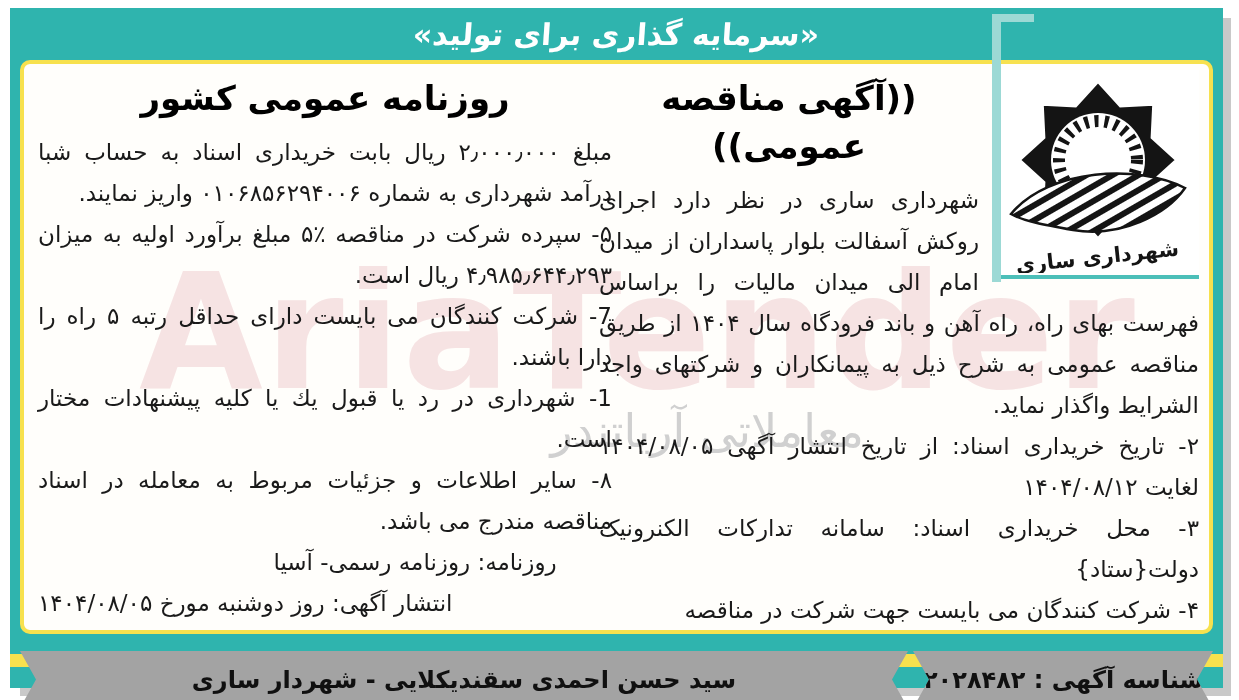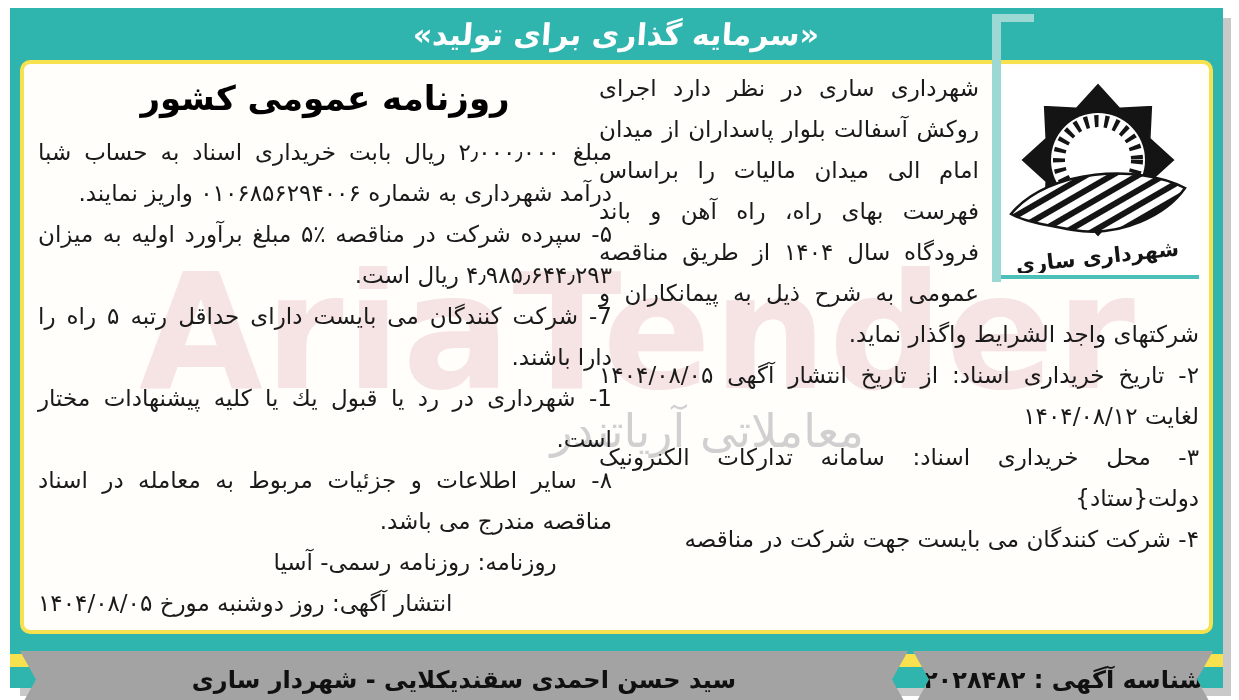--- a/index.html
+++ b/index.html
@@ -103,20 +103,21 @@
           </defs>
           <polygon points="99,10 121.2,34.4 154.2,32.8 152.6,65.8 177,88 152.6,110.2 154.2,143.2 121.2,141.6 99,166 76.8,141.6 43.8,143.2 45.4,110.2 21,88 45.4,65.8 43.8,32.8 76.8,34.4" fill="#141414" stroke="#ffffff" stroke-width="2"></polygon>
           <circle cx="99" cy="88" r="47" fill="#ffffff"></circle>
           <circle cx="99" cy="88" r="39" fill="none" stroke="#141414" stroke-width="12" stroke-dasharray="4 6"></circle>
           <circle cx="99" cy="88" r="27" fill="#ffffff"></circle>
           <path d="M 12,142 C 50,96 140,92 186,116 C 168,142 122,166 74,158 C 46,153 24,149 12,142 Z" fill="url(#hatch)" stroke="#141414" stroke-width="2.5"></path>
           <text x="99" y="192" text-anchor="middle" font-size="21" font-weight="bold" fill="#141414" transform="rotate(-6 99 192)">شهرداری ساری</text>
         </svg>
       </div>
 
+      <h2>((آگهی مناقصه عمومی))</h2>
       <p>شهرداری ساری در نظر دارد اجرای روکش آسفالت بلوار پاسداران از میدان امام الی میدان مالیات را براساس فهرست بهای راه، راه آهن و باند فرودگاه سال ۱۴۰۴ از طریق مناقصه عمومی به شرح ذیل به پیمانکاران و شرکتهای واجد الشرایط واگذار نماید.</p>
       <p>۲- تاریخ خریداری اسناد: از تاریخ انتشار آگهی ۱۴۰۴/۰۸/۰۵ لغایت ۱۴۰۴/۰۸/۱۲</p>
       <p>۳- محل خریداری اسناد: سامانه تدارکات الکنرونیک دولت{ستاد}</p>
       <p>۴- شرکت کنندگان می بایست جهت شرکت در مناقصه</p>
     </div>
 
     <div class="col col-news">
       <h2>روزنامه عمومی کشور</h2>
       <p>مبلغ ۲٫۰۰۰٫۰۰۰ ریال بابت خریداری اسناد به حساب شبا درآمد شهرداری به شماره ۰۱۰۶۸۵۶۲۹۴۰۰۶ واریز نمایند.</p>
       <p>۵- سپرده شرکت در مناقصه ٪۵ مبلغ برآورد اولیه به میزان ۴٫۹۸۵٫۶۴۴٫۲۹۳ ریال است.</p>

